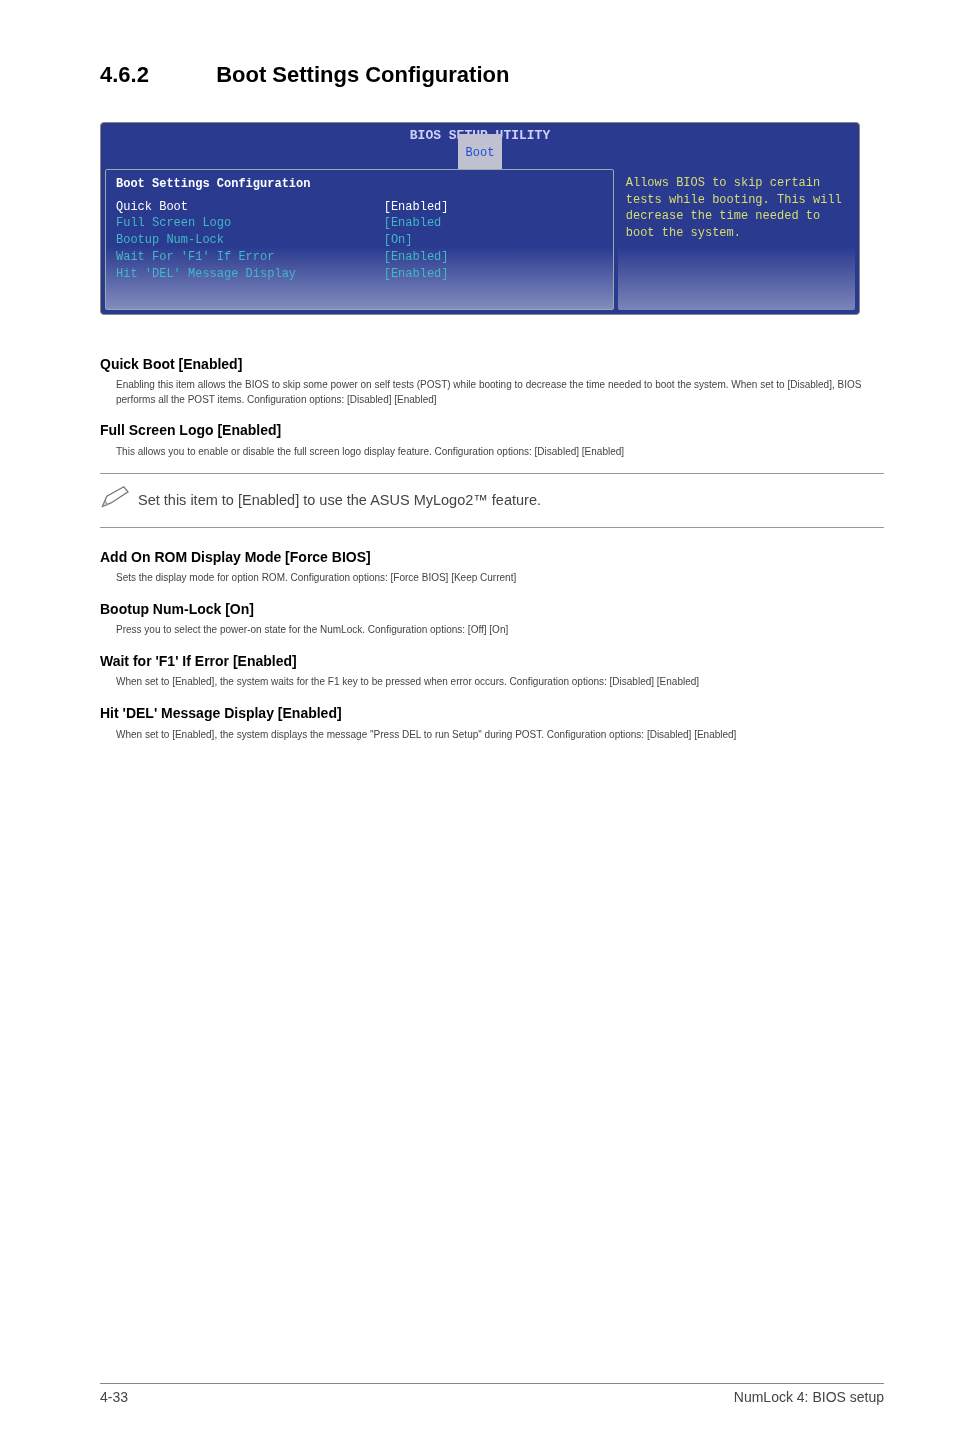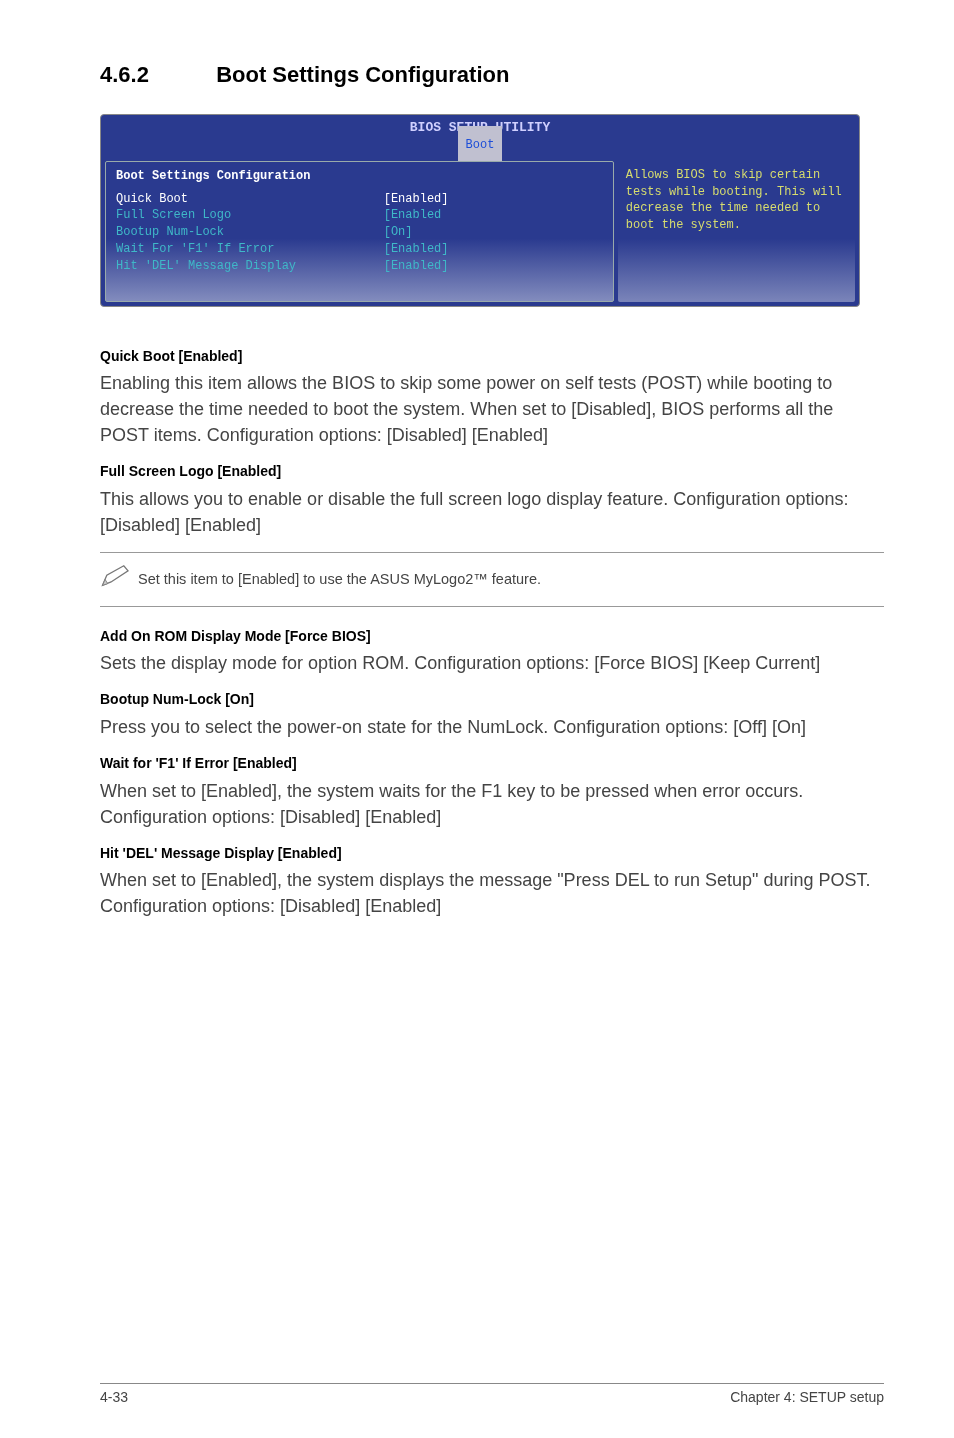--- a/index.html
+++ b/index.html
@@ -10,21 +10,21 @@
     width: 954px;
     height: 1438px;
     padding: 60px 70px 30px 100px;
     position: relative;
     line-height: 1.4;
   }
   h2.section-num {
     font-size: 22px;
     font-weight: bold;
     color: #000;
-    margin-bottom: 23px;
+    margin-bottom: 31px;
   }
   h2.section-num .num { display: inline-block; width: 110px; }
   .bios-box {
     border: 1px solid #888;
     border-radius: 4px;
     background: #2a3a8f;
     width: 760px;
     margin-bottom: 40px;
     font-family: "Courier New", monospace;
     font-size: 12px;
@@ -79,24 +79,25 @@
     min-height: 140px;
   }
   h3.sub {
     font-size: 14px;
     font-weight: bold;
     color: #000;
     margin-top: 10px;
     margin-bottom: 4px;
   }
   p.body {
-    font-size: 18px;
+    font-size: 10px;
     color: #444;
     margin-bottom: 14px;
     line-height: 1.45;
+    margin-left: 16px;
   }
   .note-block {
     border-top: 1px solid #999;
     border-bottom: 1px solid #999;
     padding: 10px 0 10px 0;
     margin: 6px 0 20px 0;
     display: flex;
     align-items: center;
     gap: 4px;
   }
@@ -181,14 +182,14 @@
 <p class="body">Press you to select the power-on state for the NumLock. Configuration options: [Off] [On]</p>
 
 <h3 class="sub">Wait for 'F1' If Error [Enabled]</h3>
 <p class="body">When set to [Enabled], the system waits for the F1 key to be pressed when error occurs. Configuration options: [Disabled] [Enabled]</p>
 
 <h3 class="sub">Hit 'DEL' Message Display [Enabled]</h3>
 <p class="body">When set to [Enabled], the system displays the message "Press DEL to run Setup" during POST. Configuration options: [Disabled] [Enabled]</p>
 
 <div class="footer">
   <span>4-33</span>
-  <span>Chapter 4: SETUP setup</span>
+  <span>NumLock 4: BIOS setup</span>
 </div>
 
 </body></html>

